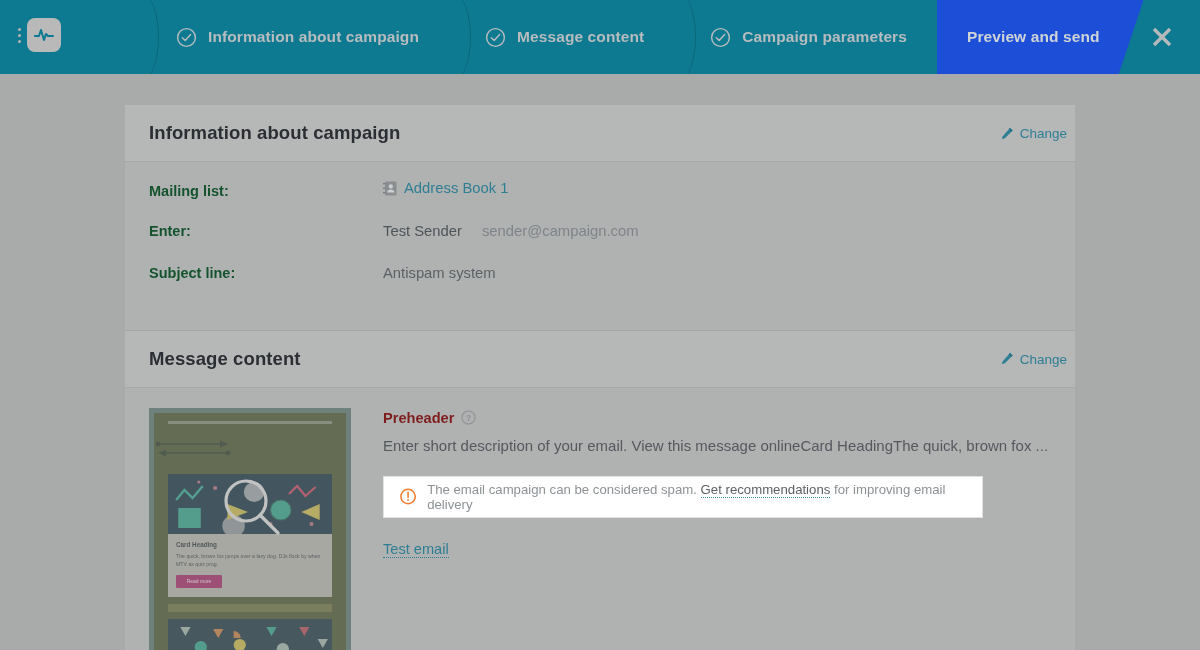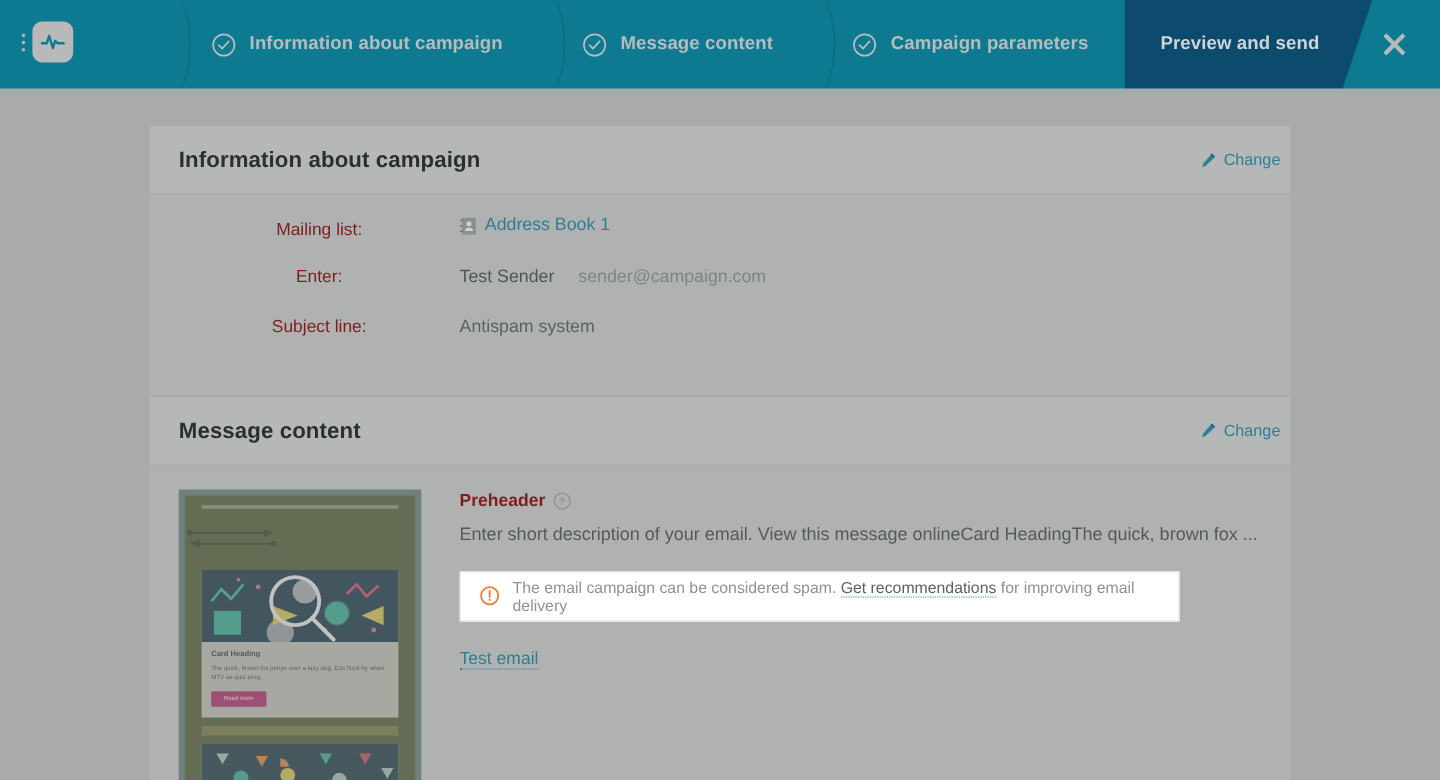--- a/index.html
+++ b/index.html
@@ -91,21 +91,21 @@
     border-right: 1.5px solid rgba(0,0,0,.17);
     border-radius: 0 60% 60% 0 / 0 50% 50% 0;
     pointer-events: none;
   }
   .step.first::before { left: -12px; }
   .step .ck {
     width: 21px; height: 21px;
     flex: 0 0 21px;
   }
   .step.active {
-    background: #0c4a6e;
+    background: #1d4ed8;
     color: #cfd4d6;
     padding-left: 30px;
     clip-path: polygon(0 0, 100% 0, 88% 100%, 0 100%);
     padding-right: 44px;
   }
   .step.active::before {
     border-right: none;
   }
   .step.active .step-label { position: relative; z-index: 2; }
 
@@ -173,23 +173,22 @@
 
   .row {
     display: flex;
     align-items: baseline;
     height: 42.5px;
   }
   .row-label {
     width: 234px;
     flex: 0 0 234px;
     font-size: 14.5px;
-    font-weight: normal;
-    color: #7f1d1d;
-    text-align: center;
+    font-weight: bold;
+    color: #14532d;
   }
   .row-value {
     font-size: 14.8px;
     color: #5b6165;
     display: flex;
     align-items: center;
     gap: 7px;
   }
   .row-value .link {
     color: #2e7e94;

